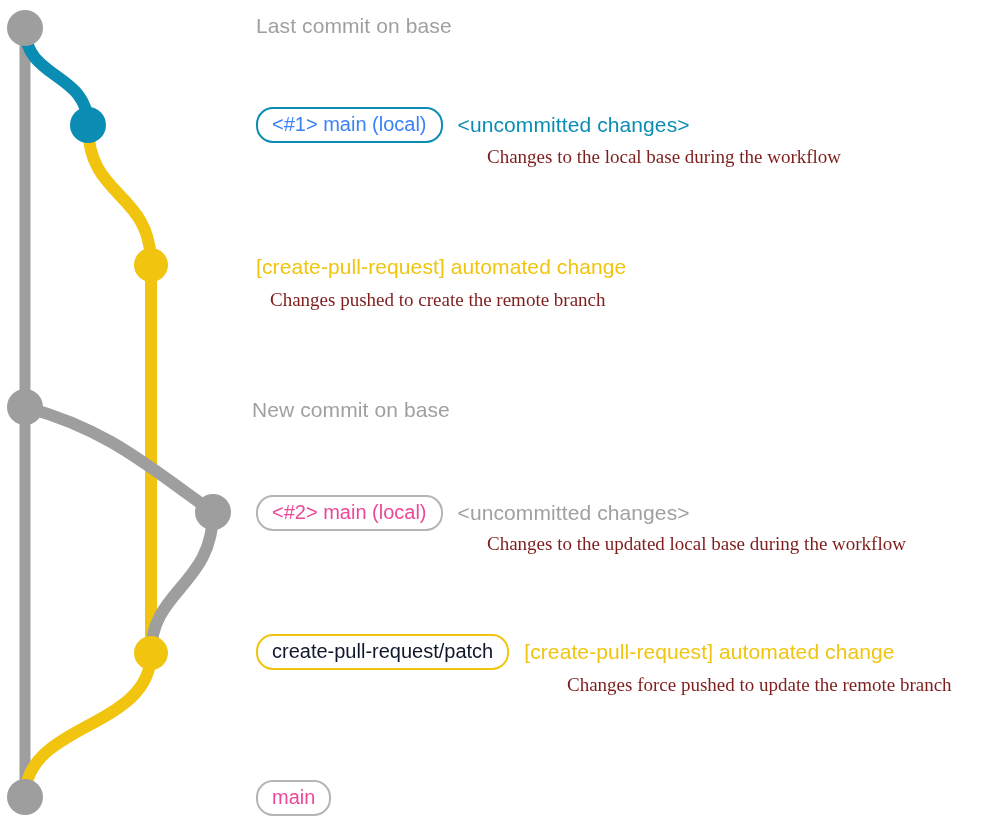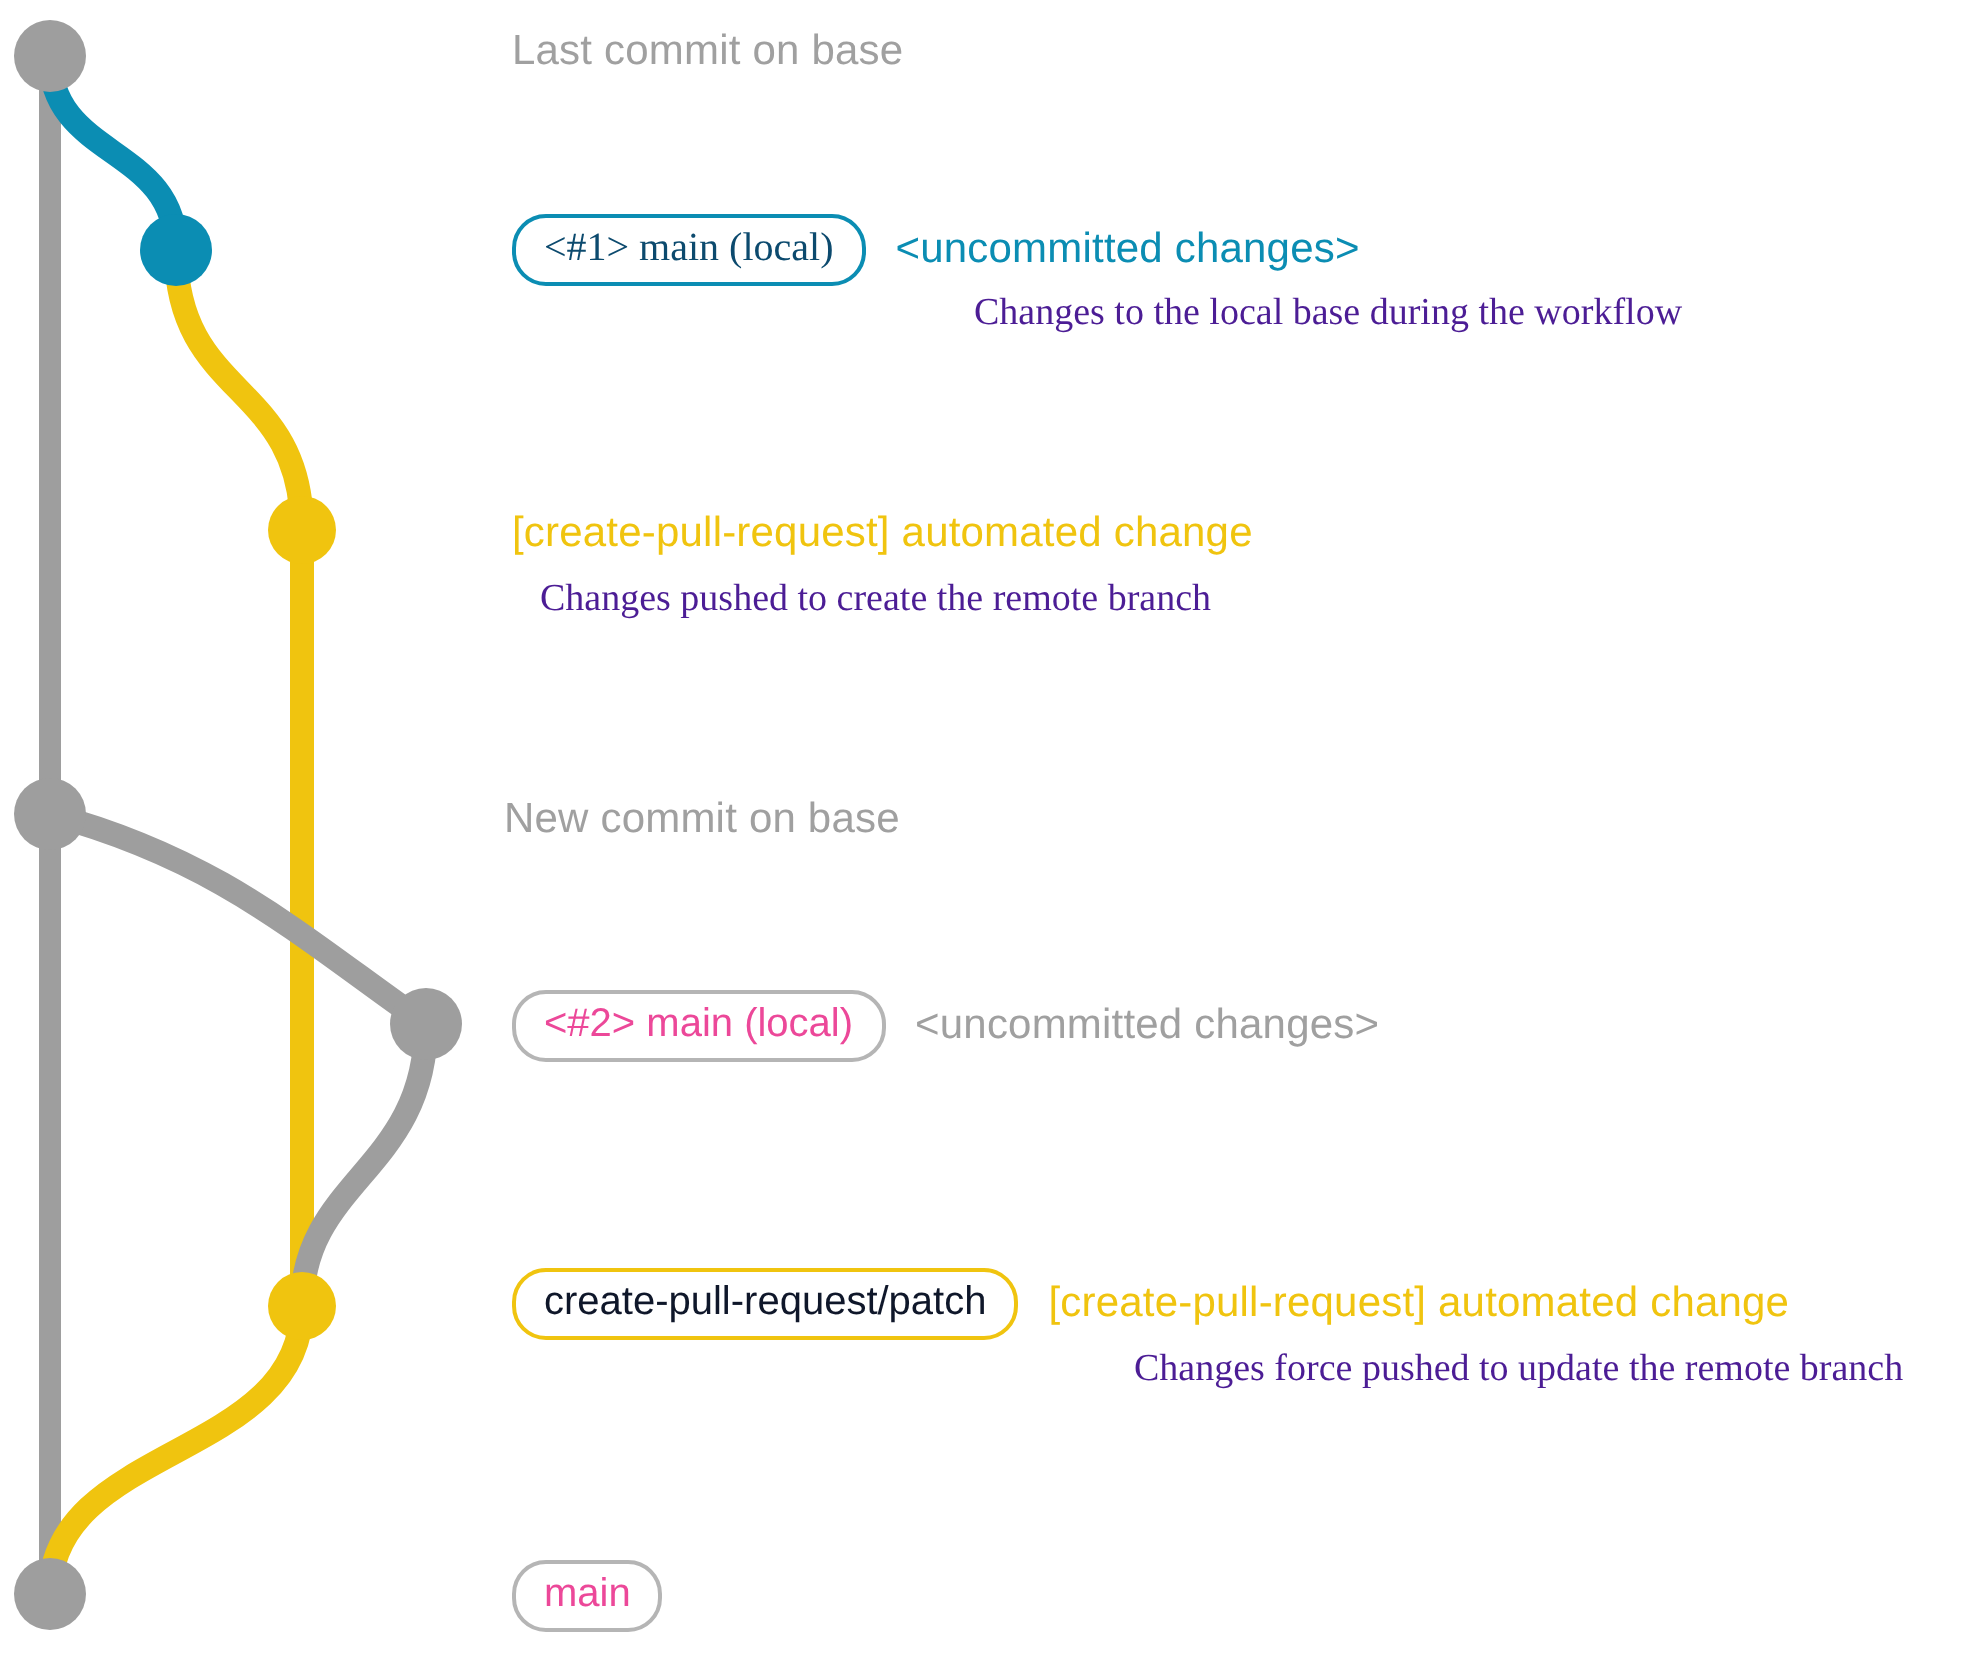--- a/index.html
+++ b/index.html
@@ -62,21 +62,21 @@
     display: inline-block;
     border: 2px solid currentColor;
     border-radius: 17px;
     padding: 5px 14px 6px 14px;
     font-family: "Liberation Sans", sans-serif;
     font-size: 20px;
     line-height: 1.05;
     white-space: nowrap;
     background: #ffffff;
   }
-  .pill.blue   { color: #0c4a6e; border-color: #0b8db3; font-family: Liberation Serif, serif; }
+  .pill.blue   { color: #3b82f6; border-color: #0b8db3; }
   .pill.gray   { color: #ec4899; border-color: #b5b5b5; }
   .pill.yellow { color: #0f172a; border-color: #f0c40f; }
 
   
   .subject {
     font-family: "Liberation Sans", sans-serif;
     font-size: 21px;
     white-space: nowrap;
     letter-spacing: 0.1px;
   }
@@ -92,21 +92,21 @@
     white-space: nowrap;
     letter-spacing: 0.1px;
   }
   .commit-heading.yellow { color: #f0c40f; }
 
   
   .desc {
     position: absolute;
     font-family: "Liberation Serif", serif;
     font-size: 19px;
-    color: #4c1d95;
+    color: #7f1d1d;
     white-space: nowrap;
   }
 </style>
 </head>
 <body>
 
 <div id="canvas">
 
   <svg id="graph-svg" viewBox="0 0 981 827">
 
@@ -149,20 +149,21 @@
     <div class="desc" style="left:270px; top:289px;">Changes pushed to create the remote branch</div>
 
     <div class="base-caption" style="left:252px; top:398px;">New commit on base</div>
 
     <div class="row" style="left:256px; top:495px;">
       <div class="row-line">
         <span class="pill gray">&lt;#2&gt; main (local)</span>
         <span class="subject gray" style="margin-left:15px;">&lt;uncommitted changes&gt;</span>
       </div>
     </div>
+    <div class="desc" style="left:487px; top:533px;">Changes to the updated local base during the workflow</div>
 
     <div class="row" style="left:256px; top:634px;">
       <div class="row-line">
         <span class="pill yellow">create-pull-request/patch</span>
         <span class="subject yellow" style="margin-left:15px;">[create-pull-request] automated change</span>
       </div>
     </div>
     <div class="desc" style="left:567px; top:674px;">Changes force pushed to update the remote branch</div>
 
     <div class="row" style="left:256px; top:780px;">

